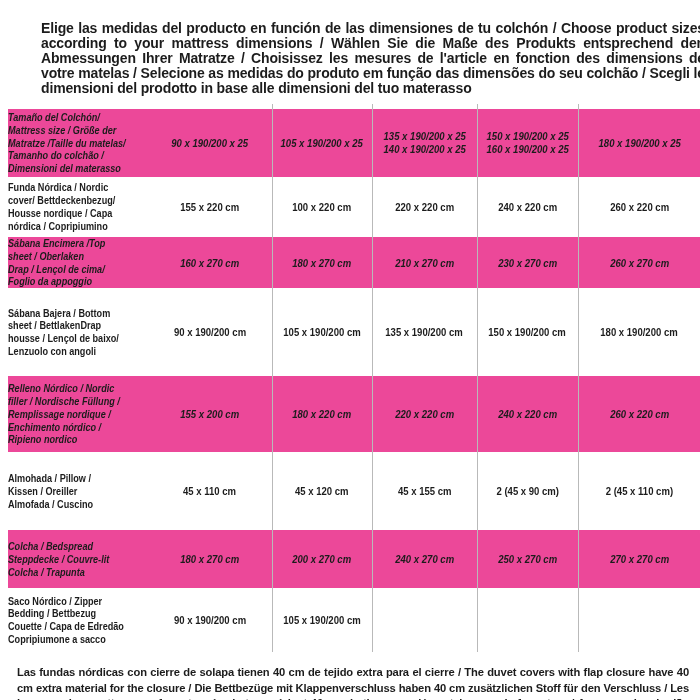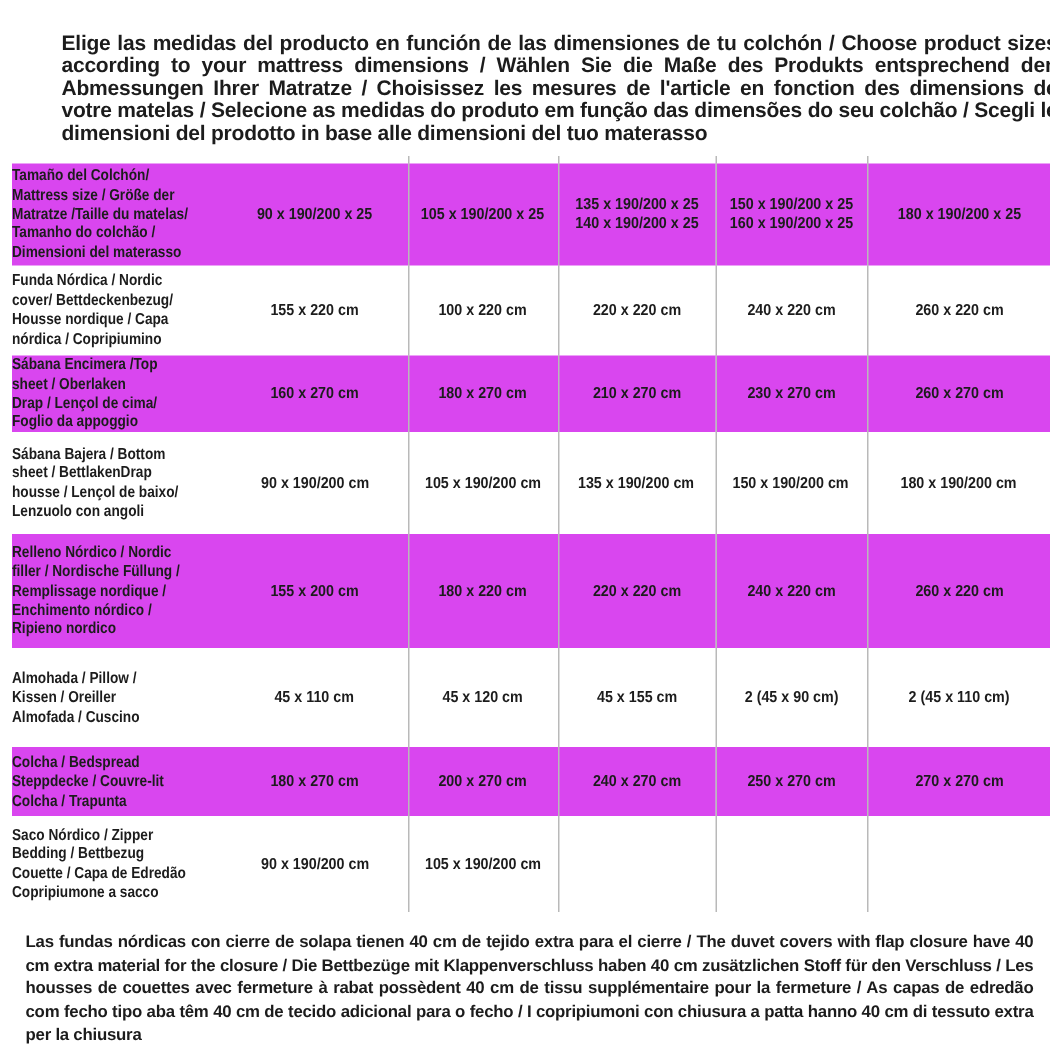--- a/index.html
+++ b/index.html
@@ -33,26 +33,26 @@
   table.sizes td {
     padding: 0;
     font-size: 10.6px;
     line-height: 12.8px;
     vertical-align: middle;
   }
   tr.gap { height: 5px; }
   tr.h1 { height: 68px; }
   tr.h2 { height: 60px; }
   tr.h3 { height: 50px; }
-  tr.h4 { height: 68px; }
+  tr.h4 { height: 88px; }
   tr.h5 { height: 76px; }
-  tr.h6 { height: 66px; }
-  tr.h7 { height: 46px; border-radius: 25px; }
+  tr.h6 { height: 78px; }
+  tr.h7 { height: 58px; border-radius: 25px; }
   tr.h8 { height: 64px; }
-  tr.stripe td { background: #d946ef; }
+  tr.stripe td { background: #ec4899; font-style: italic; }
   td.lab { text-align: left; padding-left: 16px; }
   td.val { text-align: center; }
   td.bl  { border-left: 1px solid #b9b9b9; }
   .t {
     display: inline-block;
     white-space: pre;
     vertical-align: middle;
   }
   td.lab .t {
     transform: scaleX(0.86);

